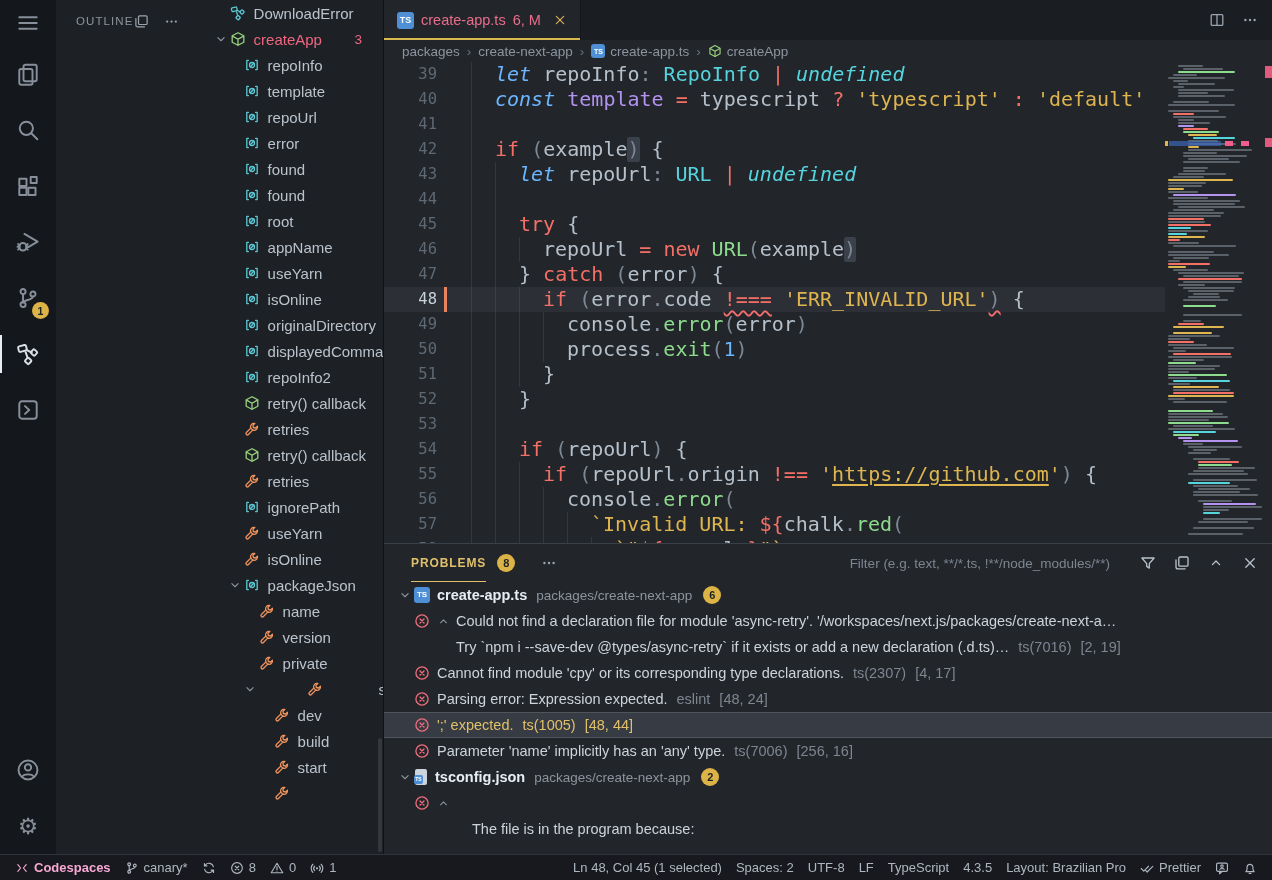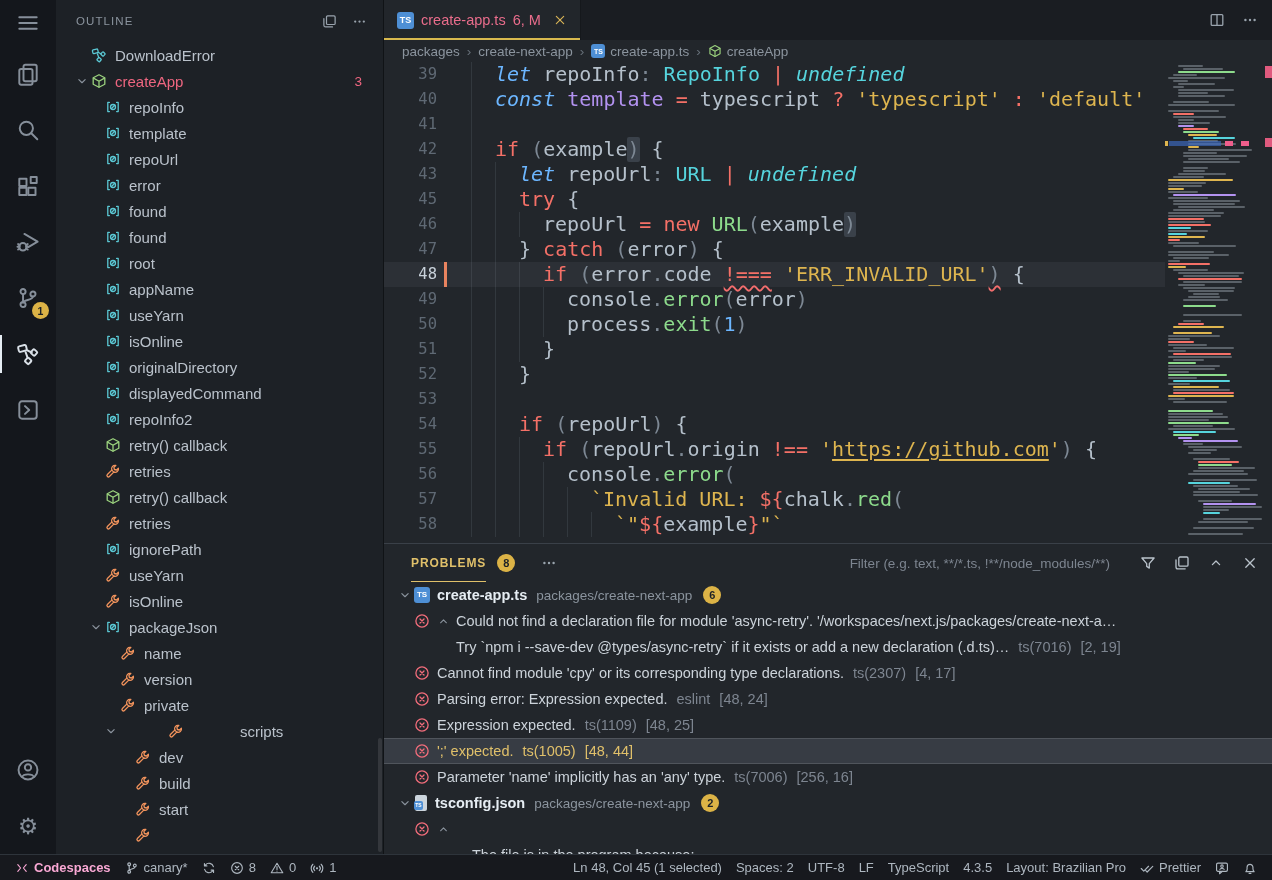--- a/index.html
+++ b/index.html
@@ -12,21 +12,21 @@
   #activity-top{display:flex;flex-direction:column;}
   #activity-bottom{margin-top:auto;display:flex;flex-direction:column;}
   .ab-item{width:56px;height:56px;display:flex;align-items:center;justify-content:center;color:#868f9a;position:relative;cursor:pointer;}
   .ab-item.menu{height:46px;}
   .ab-item.active{color:#d9e0e7;}
   .ab-item.active::before{content:"";position:absolute;left:0;top:9px;bottom:9px;width:2px;background:#e6edf3;}
   .ab-item .icn{width:24px;height:24px;}
   .ab-badge{position:absolute;right:7px;bottom:7px;background:#dcb346;color:#1c2127;font-size:10.5px;font-weight:700;width:17px;height:17px;border-radius:50%;display:flex;align-items:center;justify-content:center;}
 
   
-  .sidebar{width:327px;background:#1d2126;border-right:1px solid #101316;display:flex;flex-direction:column;flex:none;position:relative;overflow:hidden;}
+  .sidebar{width:327px;background:#1d2126;border-right:1px solid #101316;display:flex;flex-direction:row;flex:none;position:relative;overflow:hidden;}
   .sb-header{height:42px;flex:none;display:flex;align-items:center;padding:0 16px 0 20px;color:#8b949e;}
   .sb-title{font-size:11.5px;letter-spacing:1.1px;}
   .sb-actions{margin-left:auto;display:flex;gap:15px;color:#9aa4ae;align-items:center;}
   .sb-actions .icn{width:15px;height:15px;cursor:pointer;}
   .sb-list{flex:1;overflow:hidden;}
   .ol-row{height:26px;display:flex;align-items:center;font-size:15px;color:#bac2cb;cursor:pointer;white-space:nowrap;}
   .ol-tw{width:18px;flex:none;display:flex;justify-content:center;color:#8b949e;}
   .ol-tw .icn{width:14px;height:14px;}
   .ol-ic{width:21px;flex:none;display:flex;align-items:center;}
   .ol-ic .icn{width:16px;height:16px;}
@@ -745,20 +745,26 @@
               <span class="g"></span>
               <span class="g"></span>
               <span class="tok d">let</span>
               <span class="tok w"> repoUrl</span>
               <span class="tok p">:</span>
               <span class="tok t"> URL </span>
               <span class="tok k">|</span>
               <span class="tok ti"> undefined</span>
             </div>
             <div class="cl">
+              <span class="num">44</span>
+              <span class="gzone"></span>
+              <span class="g"></span>
+              <span class="g"></span>
+            </div>
+            <div class="cl">
               <span class="num">45</span>
               <span class="gzone"></span>
               <span class="g"></span>
               <span class="g"></span>
               <span class="tok k">try</span>
               <span class="tok w"> {</span>
             </div>
             <div class="cl">
               <span class="num">46</span>
               <span class="gzone"></span>
@@ -1184,31 +1190,20 @@
               <span class="icn err-ic" style="height: 16px; width: 16px;">
                 <svg viewBox="0 0 16 16" width="100%" height="100%" fill="none" stroke="currentColor" stroke-width="1.3" stroke-linecap="round" stroke-linejoin="round">
                   <circle cx="8" cy="8" r="6.1"></circle>
                   <path d="M6 6l4 4M10 6l-4 4"></path>
                 </svg>
               </span>
               <span class="pmsg">Parsing error: Expression expected.</span>
               <span class="psrc">eslint</span>
               <span class="ppos">[48, 24]</span>
             </div>
-            <div class="prow" style="padding-left: 30px;">
-              <span class="icn err-ic" style="height: 16px; width: 16px;">
-                <svg viewBox="0 0 16 16" width="100%" height="100%" fill="none" stroke="currentColor" stroke-width="1.3" stroke-linecap="round" stroke-linejoin="round">
-                  <circle cx="8" cy="8" r="6.1"></circle>
-                  <path d="M6 6l4 4M10 6l-4 4"></path>
-                </svg>
-              </span>
-              <span class="pmsg">Expression expected.</span>
-              <span class="psrc">ts(1109)</span>
-              <span class="ppos">[48, 25]</span>
-            </div>
             <div class="prow selected" style="padding-left: 30px;">
               <span class="icn err-ic" style="height: 16px; width: 16px;">
                 <svg viewBox="0 0 16 16" width="100%" height="100%" fill="none" stroke="currentColor" stroke-width="1.3" stroke-linecap="round" stroke-linejoin="round">
                   <circle cx="8" cy="8" r="6.1"></circle>
                   <path d="M6 6l4 4M10 6l-4 4"></path>
                 </svg>
               </span>
               <span class="pmsg">';' expected.</span>
               <span class="psrc">ts(1005)</span>
               <span class="ppos">[48, 44]</span>

